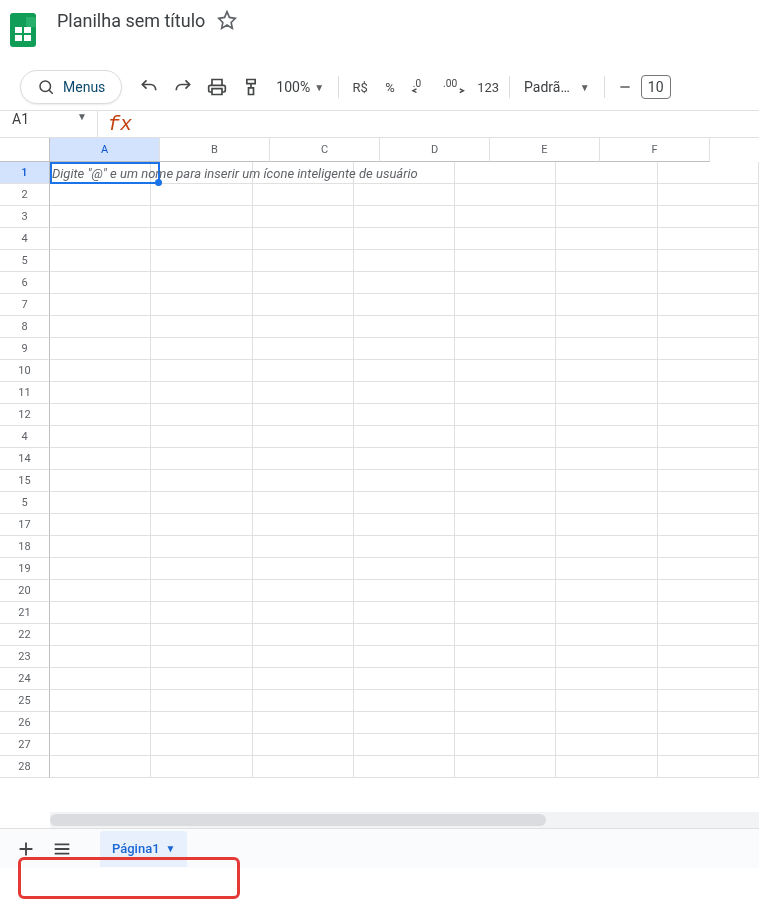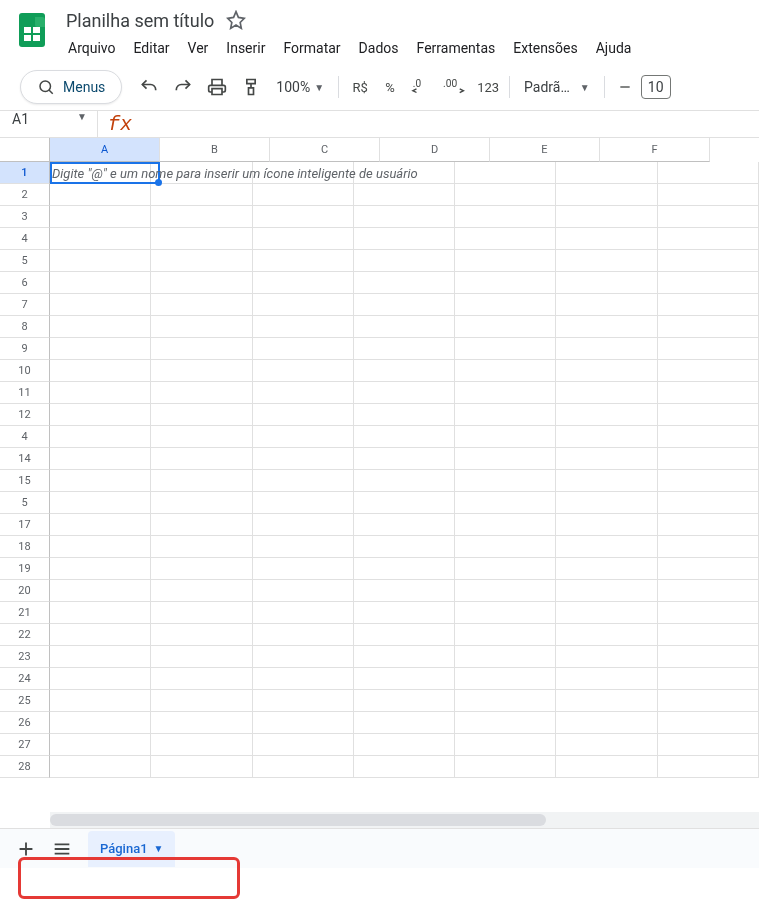--- a/index.html
+++ b/index.html
@@ -1,17 +1,17 @@
 <!DOCTYPE html>
 <html><head>
 <meta charset="utf-8">
 <style>
 *{box-sizing:border-box;margin:0;padding:0;font-family:"Google Sans",Roboto,Arial,sans-serif}
 body{background:#fff;width:759px;height:905px;overflow:hidden;color:#3c4043}
-.header{display:flex;align-items:flex-start;padding:6px 0 0 12px;height:64px}
+.header{display:flex;align-items:flex-start;padding:6px 0 0 3px;height:64px}
 .logo{width:40px;height:40px;display:flex;align-items:center;justify-content:center;margin-top:4px}
 .logo-inner{width:26px;height:34px;background:#0f9d58;border-radius:3px;position:relative}
 .logo-inner::before{content:"";position:absolute;top:4px;right:0;width:10px;height:10px;background:#28b06b;border-radius:0 3px 0 2px}
 .logo-grid{position:absolute;left:5px;top:14px;width:16px;height:14px;background:#fff}
 .logo-grid::before,.logo-grid::after{content:"";position:absolute;background:#0f9d58}
 .logo-grid::before{left:0;right:0;top:6px;height:2px}
 .logo-grid::after{top:0;bottom:0;left:7px;width:2px}
 .title-area{margin-left:8px}
 .title-row{display:flex;align-items:center;height:28px}
 .doc-title{font-size:18px;color:#3c4043;padding:2px 6px}
@@ -43,52 +43,41 @@
 .row{display:flex;height:22px}
 .cell{width:110px;height:22px;border-right:1px solid #e0e0e0;border-bottom:1px solid #e0e0e0}
 .active-cell{position:absolute;top:24px;left:50px;width:110px;height:22px;border:2px solid #1a73e8;z-index:3;pointer-events:none}
 .handle{position:absolute;right:-4px;bottom:-4px;width:7px;height:7px;background:#1a73e8;border-radius:50%}
 .placeholder{position:absolute;top:24px;left:52px;height:22px;display:flex;align-items:center;font-style:italic;color:#5f6368;font-size:13px;z-index:4;white-space:nowrap;pointer-events:none}
 .hscroll{position:absolute;bottom:0;left:50px;right:0;height:16px;background:#f1f3f4;z-index:5}
 .hscroll-thumb{position:absolute;left:0;top:2px;height:12px;width:70%;background:#dadce0;border-radius:6px}
 .sheet-bar{height:40px;border-top:1px solid #e0e0e0;background:#f9fbfd;display:flex;align-items:center;padding:0 8px}
 .highlight-box{position:absolute;left:18px;bottom:6px;width:222px;height:42px;border:3px solid #e53935;border-radius:6px;z-index:10;pointer-events:none}
 .sheet-btn{width:36px;height:36px;display:flex;align-items:center;justify-content:center;color:#444746;cursor:pointer;border-radius:4px}
-.sheet-tab{display:flex;align-items:center;gap:6px;padding:0 12px;height:36px;background:#e8f0fe;color:#1967d2;font-size:13px;font-weight:500;border-radius:4px 4px 0 0;margin-left:8px;cursor:pointer}
+.sheet-tab{display:flex;align-items:center;gap:6px;padding:0 12px;height:36px;background:#e8f0fe;color:#1967d2;font-size:13px;font-weight:500;border-radius:4px 4px 0 0;margin-left:20px;cursor:pointer}
 svg{display:block}
 .tri{font-size:10px;color:#5f6368}
 </style>
 </head>
 <body>
 
 <div class="header">
   <div class="logo">
     <div class="logo-inner">
         <div class="logo-grid"></div>
       </div>
   </div>
   <div class="title-area">
     <div class="title-row">
       <div class="doc-title">Planilha sem título</div>
       <span class="star">
         <svg width="20" height="20" viewBox="0 0 24 24" fill="none" stroke="#5f6368" stroke-width="2">
             <path d="M12 2l2.9 6.9L22 10l-5 4.9 1.4 7.1L12 18l-6.4 4 1.4-7.1L2 10l7.1-1.1z"></path>
           </svg>
       </span>
-    </div>
-    <div class="menubar">
-      <div class="menu-item">Arquivo</div>
-      <div class="menu-item">Editar</div>
-      <div class="menu-item">Ver</div>
-      <div class="menu-item">Inserir</div>
-      <div class="menu-item">Formatar</div>
-      <div class="menu-item">Dados</div>
-      <div class="menu-item">Ferramentas</div>
-      <div class="menu-item">Extensões</div>
-      <div class="menu-item">Ajuda</div>
     </div>
   </div>
 </div>
 
 <div class="toolbar">
   <div class="menus-btn">
     <svg width="18" height="18" viewBox="0 0 24 24" fill="none" stroke="#444746" stroke-width="2">
         <circle cx="11" cy="11" r="7"></circle>
         <path d="M21 21l-5-5"></path>
       </svg>

